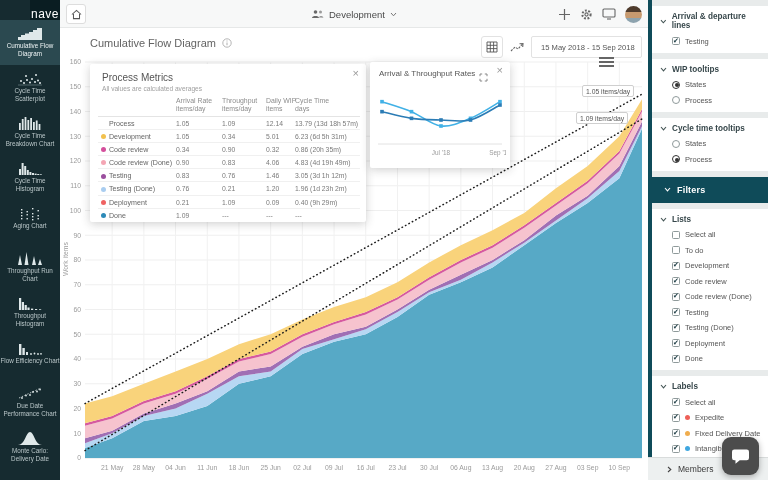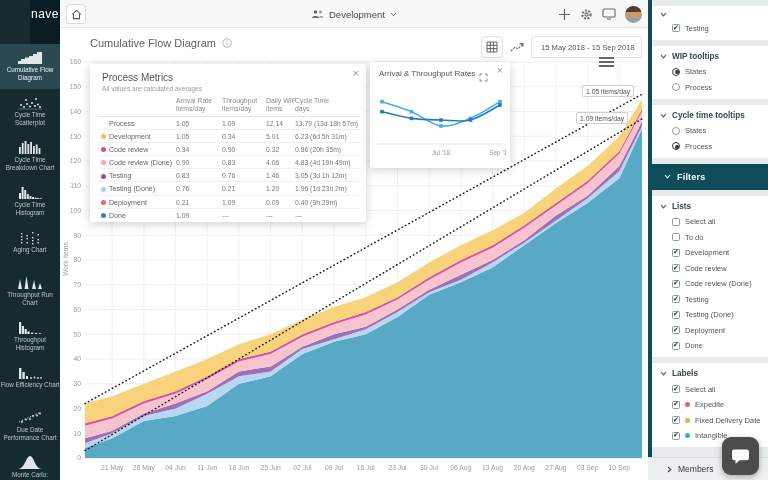--- a/index.html
+++ b/index.html
@@ -1,21 +1,21 @@
 <!DOCTYPE html>
 <html><head>
 <meta charset="utf-8">
 <style>
   html,body{margin:0;padding:0;background:#dfe3e3;}
   *{box-sizing:border-box;font-family:"Liberation Sans",sans-serif;}
   #app{position:relative;width:768px;height:480px;overflow:hidden;background:#f2f3f3;}
 
   
   #left-nav{position:absolute;left:0;top:0;width:60px;height:480px;background:#162b30;}
-  #logo{height:44px;background:#0a1d22;color:#fff;font-size:12px;letter-spacing:.5px;
+  #logo{height:20px;background:#0a1d22;color:#fff;font-size:12px;letter-spacing:.5px;
         text-align:center;line-height:28px;margin-left:30px;}
   .nav-item{width:60px;height:45px;padding-top:5px;text-align:center;cursor:pointer;}
   .nav-item.selected{background:#2b4950;}
   .nav-item svg{display:block;margin:0 auto 1px auto;}
   .nav-label{font-size:6.3px;line-height:7.5px;color:#b9c6c8;display:block;}
   .nav-item.selected .nav-label{color:#eef4f5;}
 
   
   #top-bar{position:absolute;left:60px;top:0;width:588px;height:28px;background:#f7f8f8;
            border-bottom:1px solid #e6e8e8;}
@@ -507,20 +507,21 @@
   </div>
 
   <div id="right-sidebar">
     <div id="rs-strip"></div>
     <div id="rs-controls-sections">
         <div class="rs-section">
           <div class="rs-sec-title">
             <svg width="7" height="5" viewBox="0 0 7 5">
               <path d="M1 1 L3.5 3.8 L6 1" fill="none" stroke="#455" stroke-width="1.1"></path>
             </svg>
+            <span>Arrival &amp; departure lines</span>
           </div>
           <div class="rs-row">
             <span class="cb checked"></span>
             <span class="lbl">Testing</span>
           </div>
         </div>
         <div class="rs-section">
           <div class="rs-sec-title">
             <svg width="7" height="5" viewBox="0 0 7 5">
               <path d="M1 1 L3.5 3.8 L6 1" fill="none" stroke="#455" stroke-width="1.1"></path>

